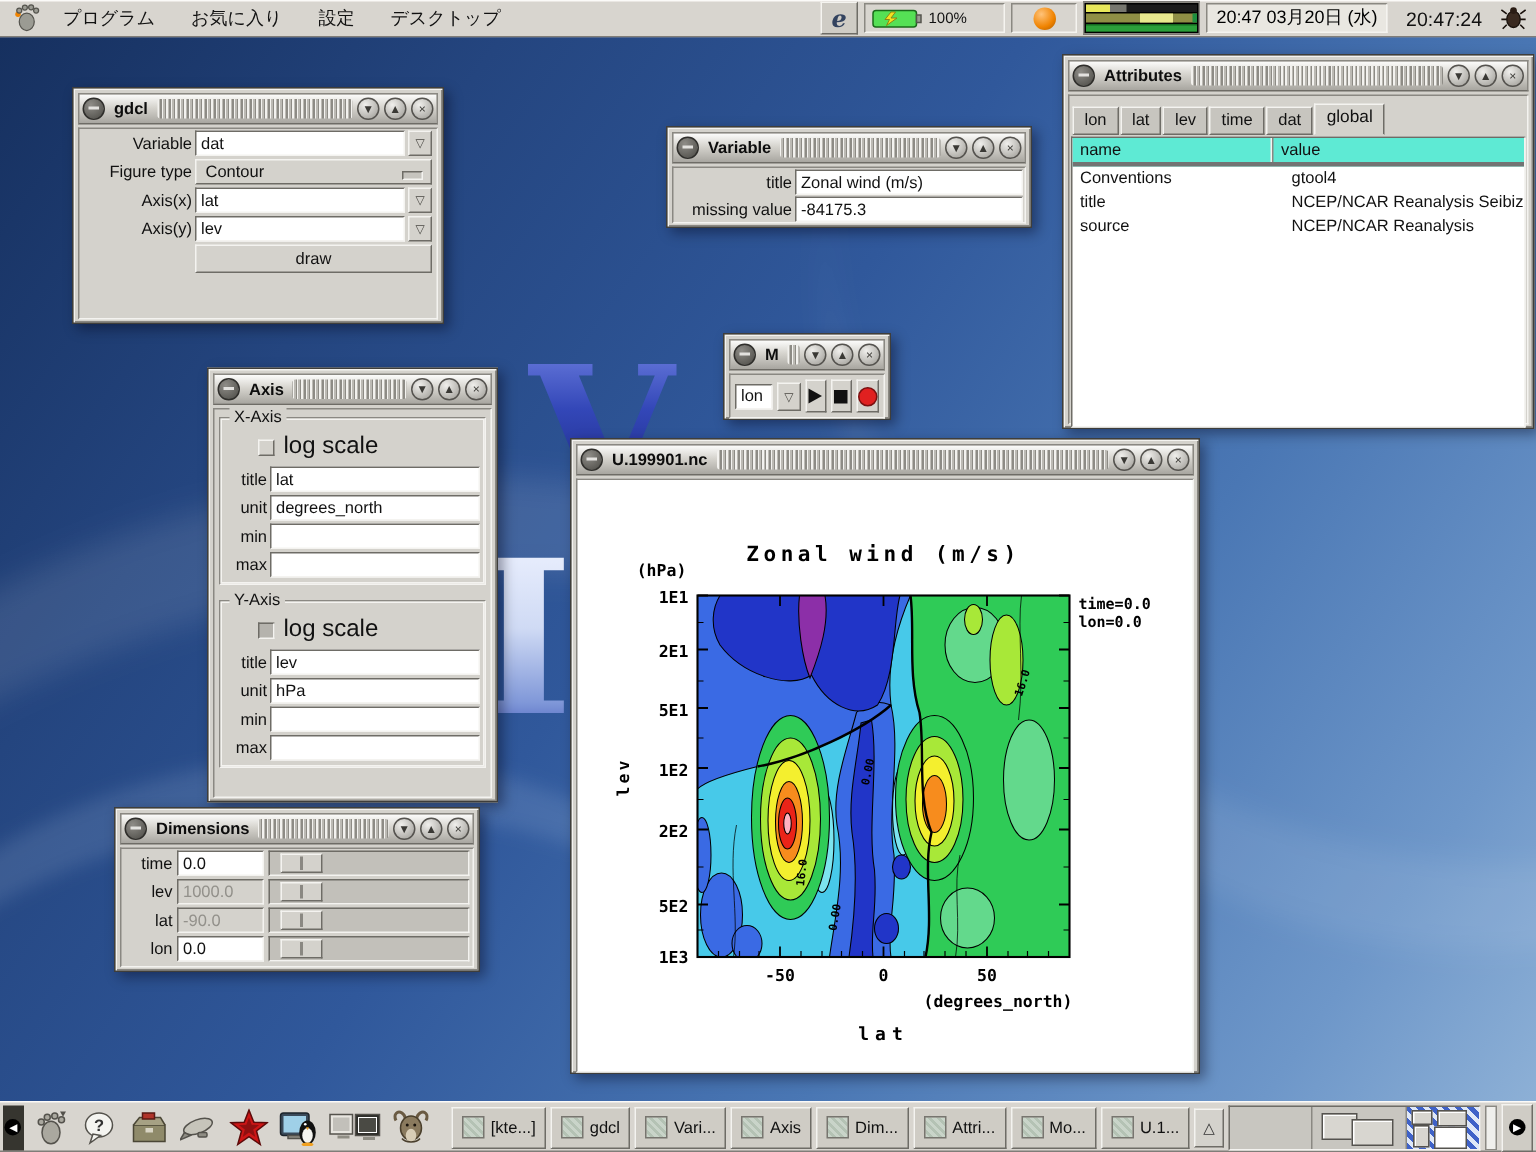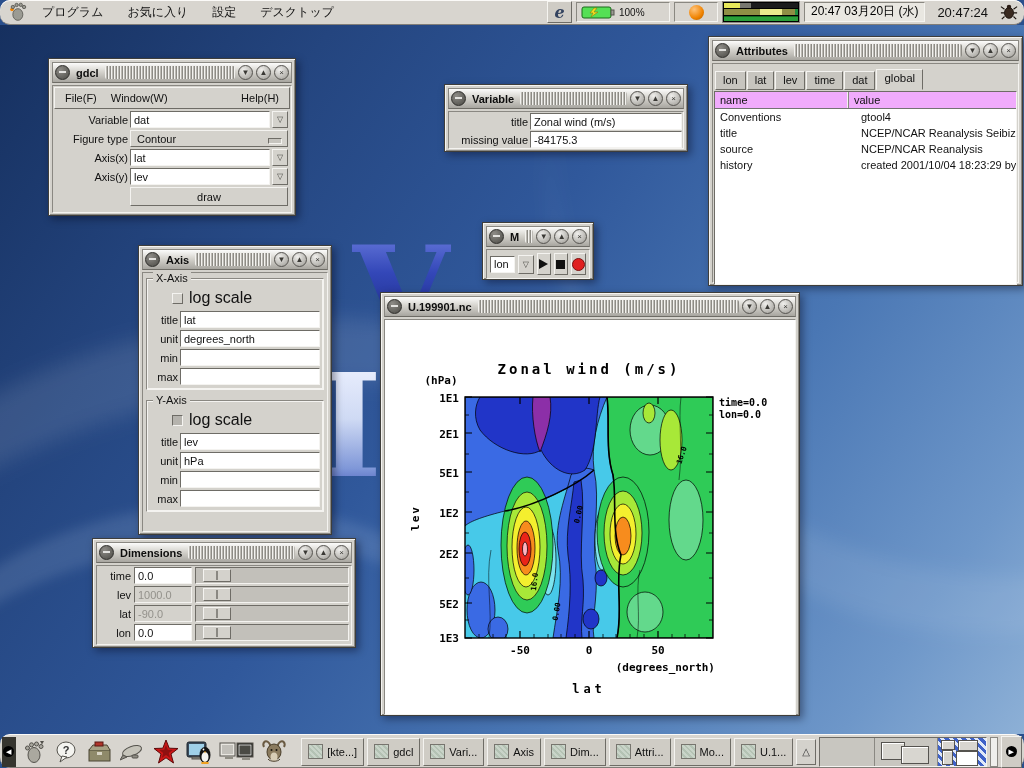--- a/index.html
+++ b/index.html
@@ -12,21 +12,21 @@
   .swoosh{position:absolute;border-radius:50%;pointer-events:none;}
   .sw1{width:1100px;height:800px;left:-300px;top:300px;border-top:70px solid rgba(255,255,255,.10);transform:rotate(-14deg);filter:blur(10px);}
   .sw2{width:900px;height:900px;left:550px;top:-350px;border-bottom:60px solid rgba(255,255,255,.08);transform:rotate(12deg);filter:blur(9px);}
   .sw3{width:700px;height:500px;left:-150px;top:480px;border-top:40px solid rgba(220,235,255,.12);transform:rotate(-8deg);filter:blur(6px);}
   .wp-letter{position:absolute;font-family:"DejaVu Serif",serif;font-weight:bold;line-height:1;
     -webkit-background-clip:text;background-clip:text;color:transparent;}
   .wp-v{left:352px;top:203px;font-size:128px;background-image:linear-gradient(#6d7fe0 0%,#3347b8 35%,#131d6e 100%);}
   .wp-i{left:316px;top:330px;font-size:142px;background-image:linear-gradient(#eef2ff 0%,#cfdaf4 45%,#7f97d8 80%,#3a50b4 100%);}
 
   
-  .panel{position:absolute;left:0;width:1024px;background:#d8d5cf;box-sizing:border-box;border-radius:10px;}
+  .panel{position:absolute;left:0;width:1024px;background:#d8d5cf;box-sizing:border-box;}
   .panel-top{top:0;height:25px;border-bottom:1px solid #807d78;box-shadow:inset 0 1px 0 #fbfaf8;
     display:flex;align-items:center;padding:0 6px;gap:4px;}
   .panel-bottom{bottom:0;height:34px;border-top:1px solid #fbfaf8;box-shadow:inset 0 -1px 0 #807d78;
     display:flex;align-items:center;padding:0 2px;gap:3px;}
   .menu-item{font-size:12px;color:#111;padding:3px 10px;cursor:default;}
   .spacer{flex:1;}
   .applet-box{display:flex;align-items:center;gap:4px;border:1px solid;border-color:#8a8881 #f5f4f0 #f5f4f0 #8a8881;
     padding:1px 4px;height:20px;box-sizing:border-box;background:#d8d5cf;}
   .sunken-display{border:1px solid;border-color:#8a8881 #f5f4f0 #f5f4f0 #8a8881;background:#e9e7e1;
     font-size:12px;padding:1px 6px;height:20px;display:flex;align-items:flex-end;box-sizing:border-box;}
@@ -109,21 +109,21 @@
   .rec-dot{width:11px;height:11px;border-radius:50%;background:#e02020;border:1px solid #7a0f0f;}
   .play-tri{width:0;height:0;border-left:9px solid #111;border-top:5px solid transparent;border-bottom:5px solid transparent;}
   .stop-sq{width:9px;height:9px;background:#111;}
 
   
   .tabs{display:flex;align-items:flex-end;height:24px;padding:2px 2px 0 2px;gap:1px;}
   .tab{font-size:11px;color:#111;padding:2px 7px 3px 7px;background:#c7c5bf;border:1px solid;
     border-color:#f4f3f0 #6e6c66 #6e6c66 #f4f3f0;}
   .tab.active{background:#d4d2cc;border-bottom-color:#d4d2cc;padding-bottom:5px;font-size:11.5px;}
   .attr-table{margin:1px;border:1px solid;border-color:#6e6c66 #f4f3f0 #f4f3f0 #6e6c66;background:#fff;height:192px;overflow:hidden;}
-  .attr-head{display:flex;background:#f0abfc;border-bottom:1px solid #737373;}
+  .attr-head{display:flex;background:#5eead4;border-bottom:3px solid #737373;}
   .attr-head .hc{font-size:11px;color:#111;padding:2px 5px;box-sizing:border-box;}
   .hc1{width:134px;border-right:1px solid #8a8882;box-shadow:inset -1px 0 0 #f4f3f0;}
   .hc2{flex:1;}
   .attr-row{display:flex;font-size:11px;color:#111;line-height:16px;}
   .attr-row .c1{width:134px;min-width:134px;padding:0 5px;white-space:nowrap;overflow:hidden;}
   .attr-row .c2{flex:1;padding:0 2px;white-space:nowrap;overflow:hidden;}
 
   
   .plot-canvas{background:#fff;border:1px solid;border-color:#8a8882 #f4f3f0 #f4f3f0 #8a8882;}
   .pt{font-family:"DejaVu Sans Mono",monospace;font-weight:bold;fill:#000;}
@@ -217,26 +217,20 @@
 <div class="win" style="left:48px;top:58px;width:248px;height:158px">
   <div class="tbar">
     <span class="tb-menu"></span>
     <span class="tb-title">gdcl</span>
     <span class="ribs"></span>
     <span class="tb-ctrl">▼</span>
     <span class="tb-ctrl">▲</span>
     <span class="tb-ctrl">×</span>
   </div>
   <div class="content" style="height:128px">
-    <div class="menubar">
-      <span class="mi">File(F)</span>
-      <span class="mi">Window(W)</span>
-      <span class="spacer"></span>
-      <span class="mi">Help(H)</span>
-    </div>
     <div class="form-row">
       <span class="lbl">Variable</span>
       <span class="entry" style="flex:1">dat</span>
       <span class="btn3d combo-btn">▽</span>
     </div>
     <div class="form-row">
       <span class="lbl">Figure type</span>
       <span class="btn3d opt-menu">Contour</span>
     </div>
     <div class="form-row">
@@ -304,24 +298,20 @@
         <span class="c1">Conventions</span>
         <span class="c2">gtool4</span>
       </div>
       <div class="attr-row">
         <span class="c1">title</span>
         <span class="c2">NCEP/NCAR Reanalysis Seibizu</span>
       </div>
       <div class="attr-row">
         <span class="c1">source</span>
         <span class="c2">NCEP/NCAR Reanalysis</span>
-      </div>
-      <div class="attr-row">
-        <span class="c1">history</span>
-        <span class="c2">created 2001/10/04 18:23:29 by</span>
       </div>
     </div>
   </div>
 </div>
 
 <div class="win" style="left:138px;top:245px;width:194px;height:290px">
   <div class="tbar">
     <span class="tb-menu"></span>
     <span class="tb-title">Axis</span>
     <span class="ribs"></span>
@@ -398,21 +388,21 @@
       <span class="btn3d mon-btn">
           <span class="stop-sq"></span>
         </span>
       <span class="btn3d mon-btn">
           <span class="rec-dot"></span>
         </span>
     </div>
   </div>
 </div>
 
-<div class="win" style="left:92px;top:538px;width:264px;height:110px">
+<div class="win" style="left:76px;top:538px;width:244px;height:110px">
   <div class="tbar">
     <span class="tb-menu"></span>
     <span class="tb-title">Dimensions</span>
     <span class="ribs"></span>
     <span class="tb-ctrl">▼</span>
     <span class="tb-ctrl">▲</span>
     <span class="tb-ctrl">×</span>
   </div>
   <div class="content" style="height:80px">
     <div class="dim-row">

